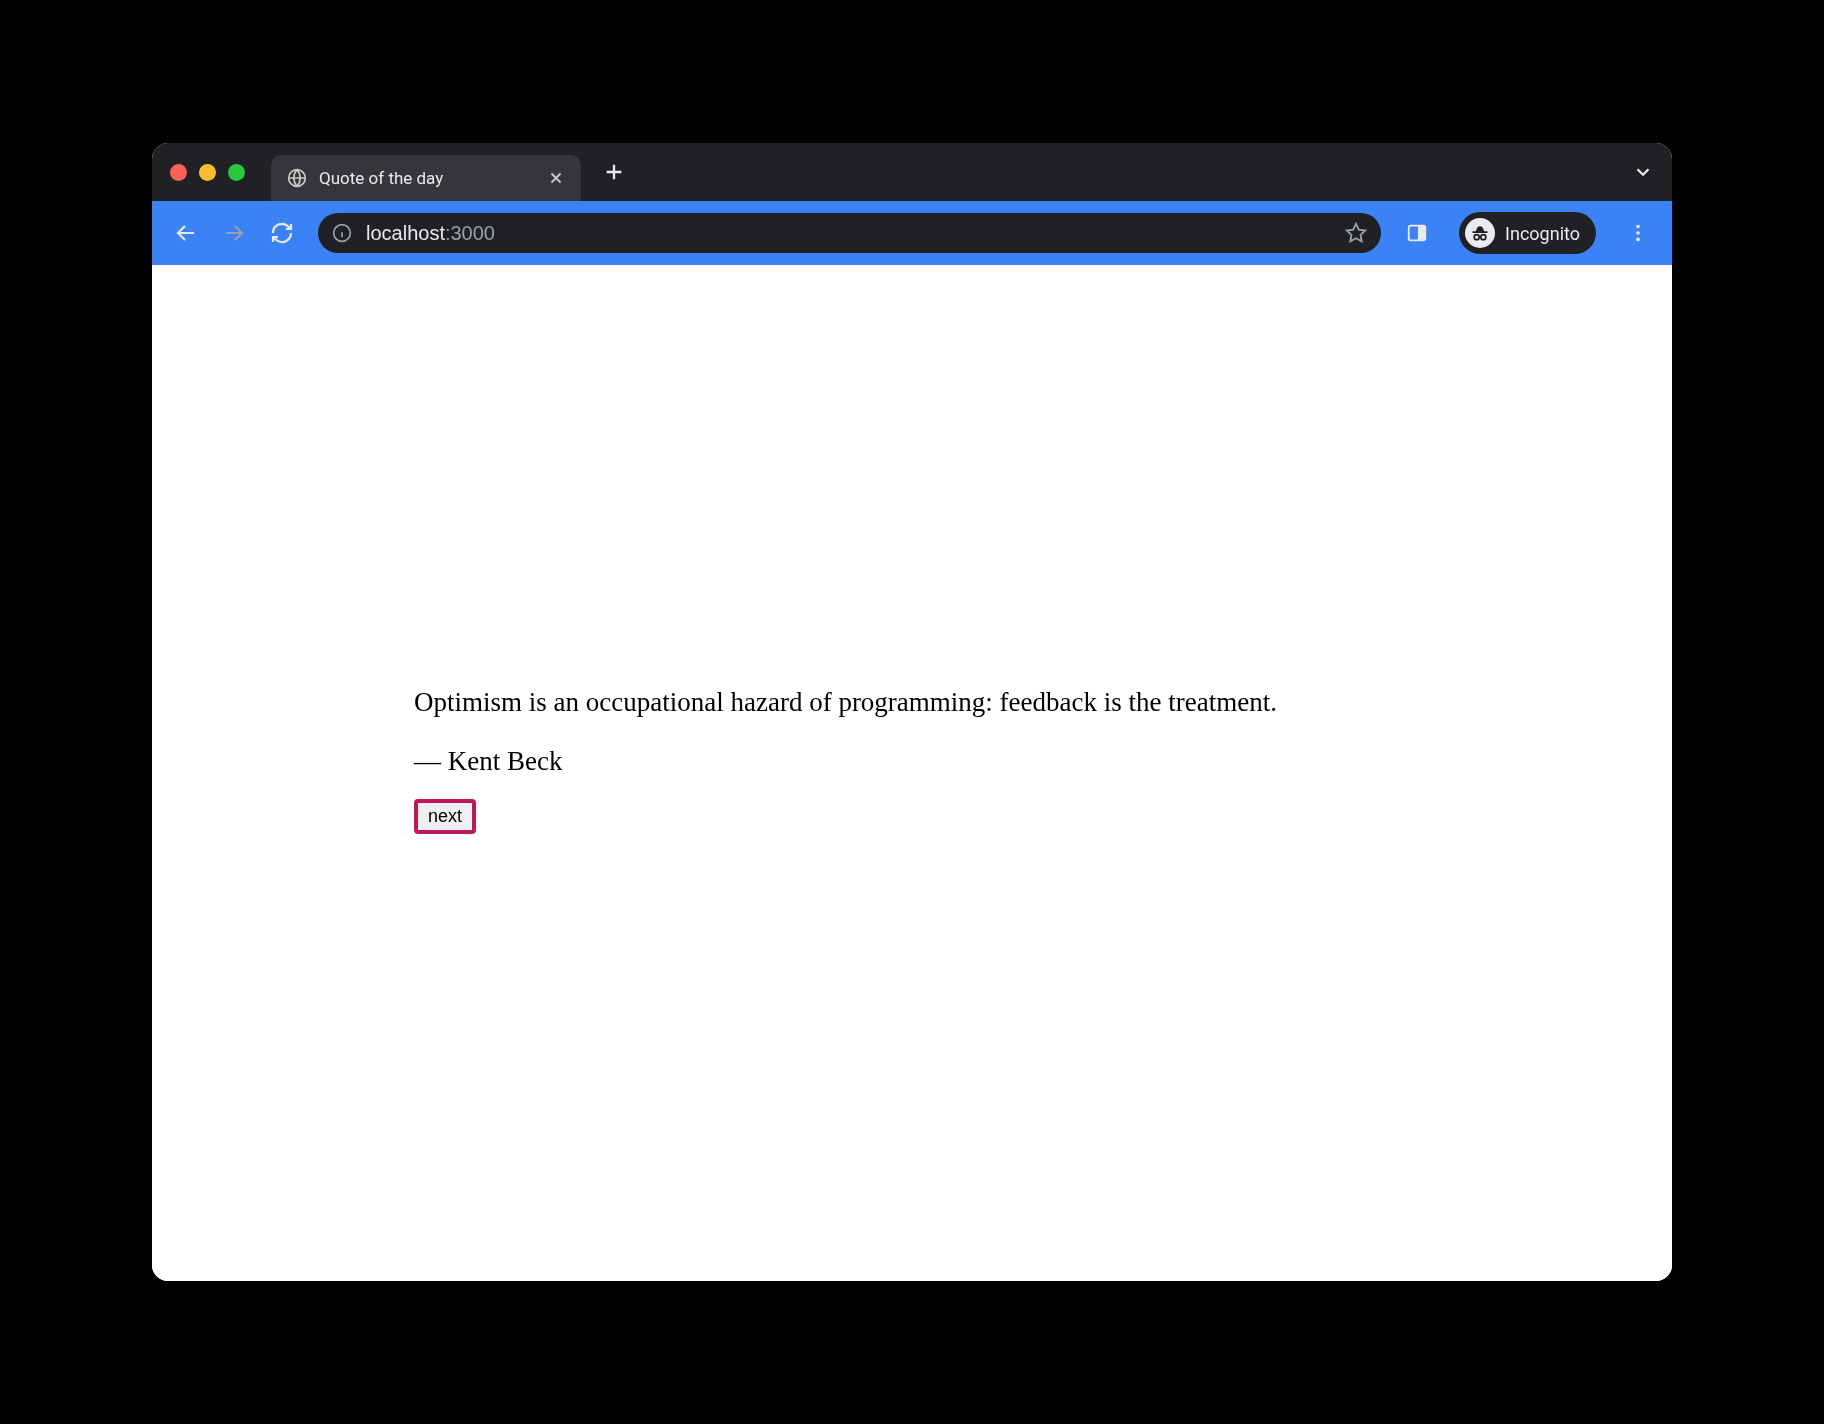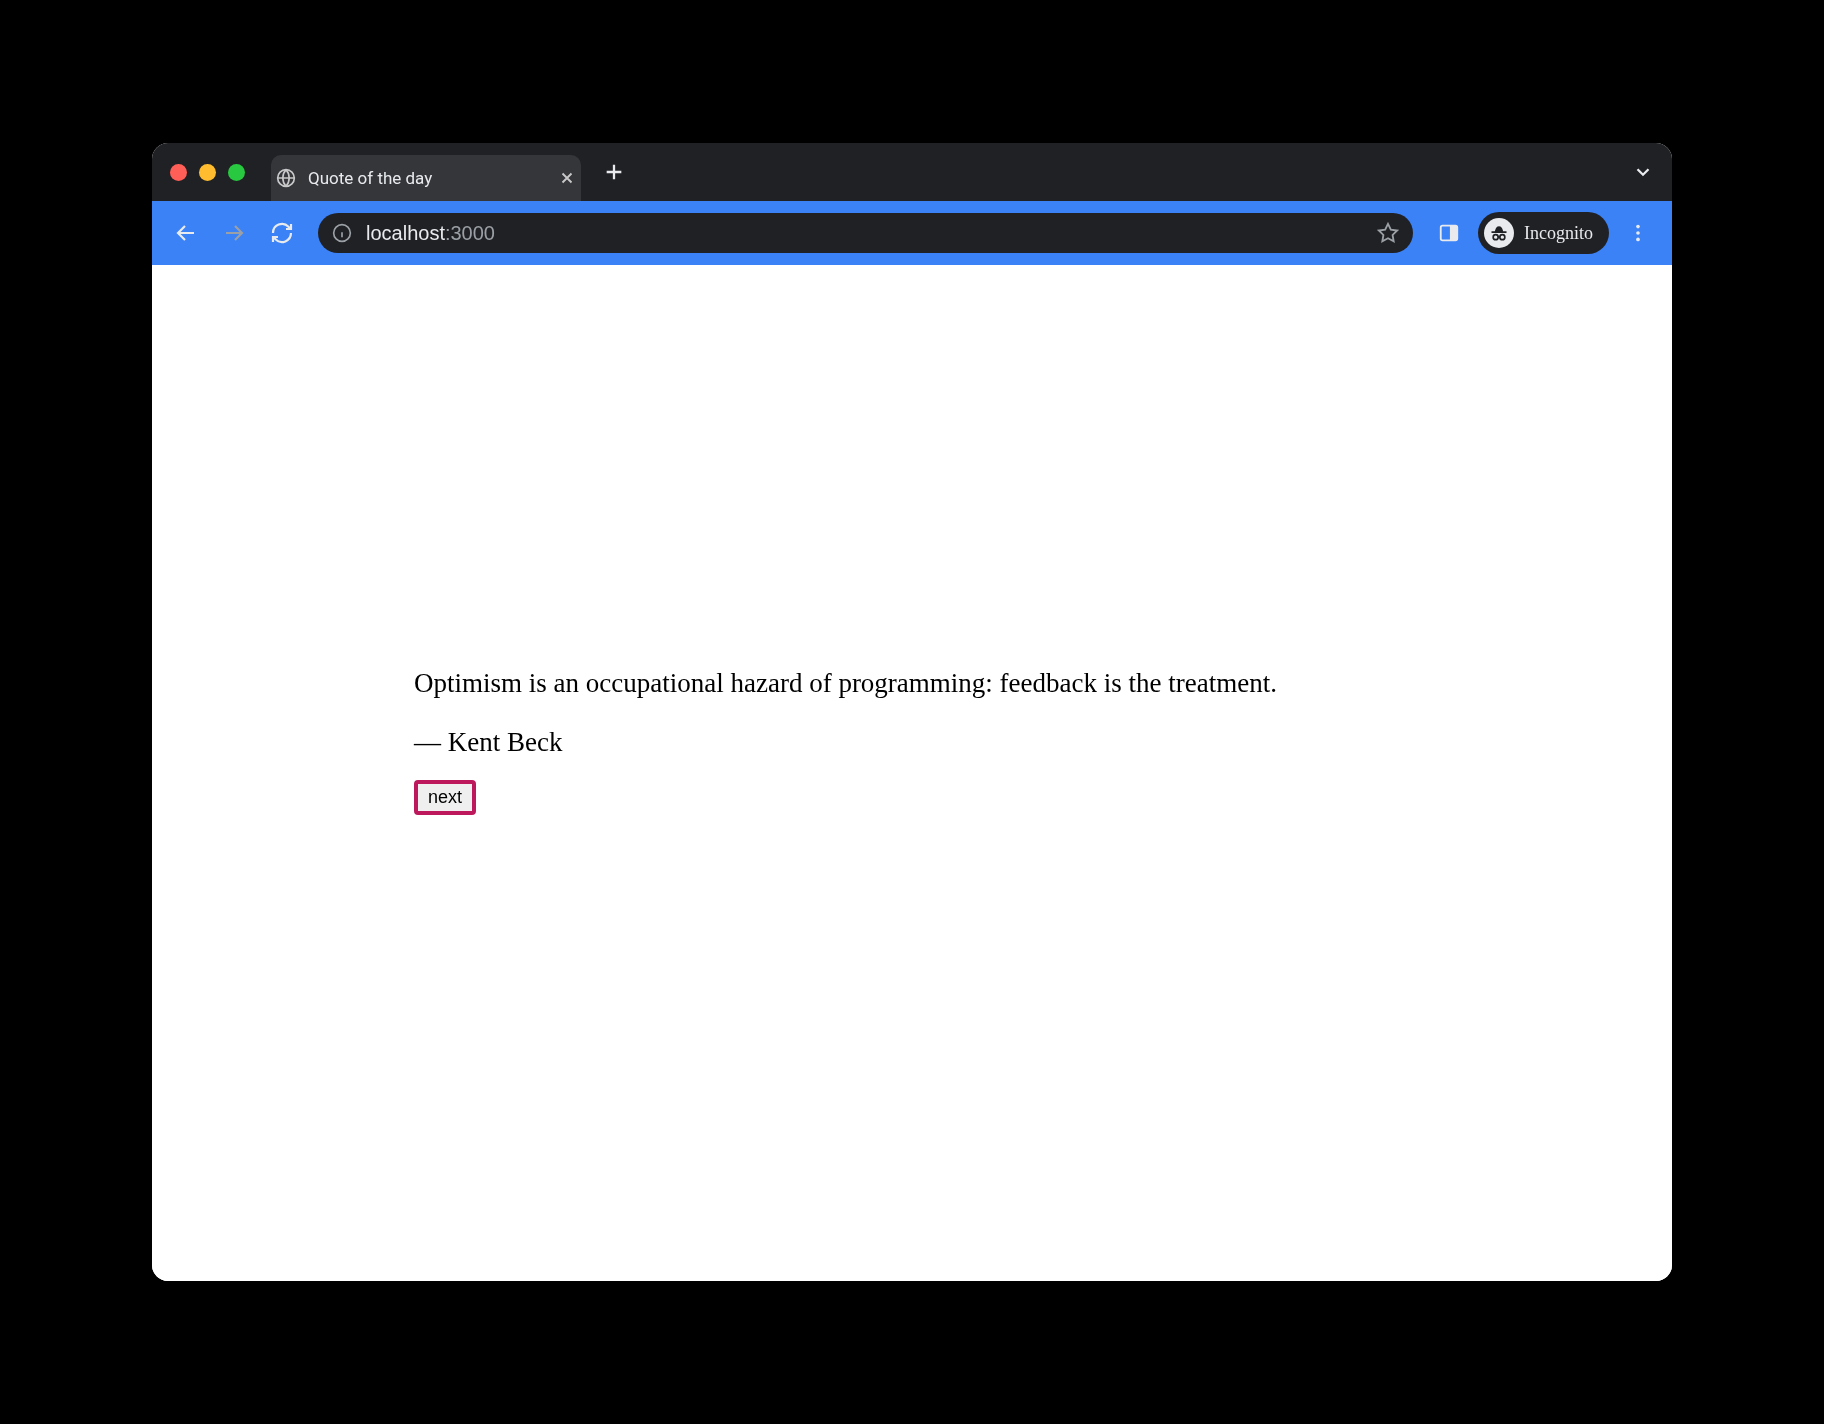--- a/index.html
+++ b/index.html
@@ -46,21 +46,21 @@
     }
     .tl-red { background: #ff5f57; }
     .tl-yellow { background: #febc2e; }
     .tl-green { background: #28c840; }
     .tab {
       background: #35363a;
       height: 46px;
       border-radius: 10px 10px 0 0;
       display: flex;
       align-items: center;
-      padding: 0 5px;
+      padding: 0 16px;
       gap: 12px;
       min-width: 310px;
       margin-top: 12px;
       align-self: flex-end;
     }
     .tab .globe-icon {
       width: 20px;
       height: 20px;
       color: #c8c8c8;
       flex-shrink: 0;
@@ -143,22 +143,21 @@
     .omni-action {
       width: 22px;
       height: 22px;
       color: #9aa0a6;
       cursor: pointer;
       flex-shrink:0;
     }
     .toolbar-right {
       display: flex;
       align-items: center;
-      gap: 9px;
-      font-family: Liberation Serif, serif;
+      gap: 22px;
     }
     .toolbar-icon-btn {
       width: 40px;
       height: 40px;
       display: flex;
       align-items: center;
       justify-content: center;
       color: #e8eaed;
       cursor: pointer;
       border-radius: 50%;
@@ -190,21 +189,21 @@
     }
     .viewport {
       flex: 1;
       background: #fff;
       position: relative;
       font-family: "Times New Roman", Times, serif;
     }
     .content-block {
       position: absolute;
       left: 262px;
-      top: 403px;
+      top: 422px;
     }
     .quote-text {
       font-size: 27px;
       color: #000;
       margin-bottom: 28px;
     }
     .author-text {
       font-size: 27px;
       color: #000;
       margin-bottom: 22px;

